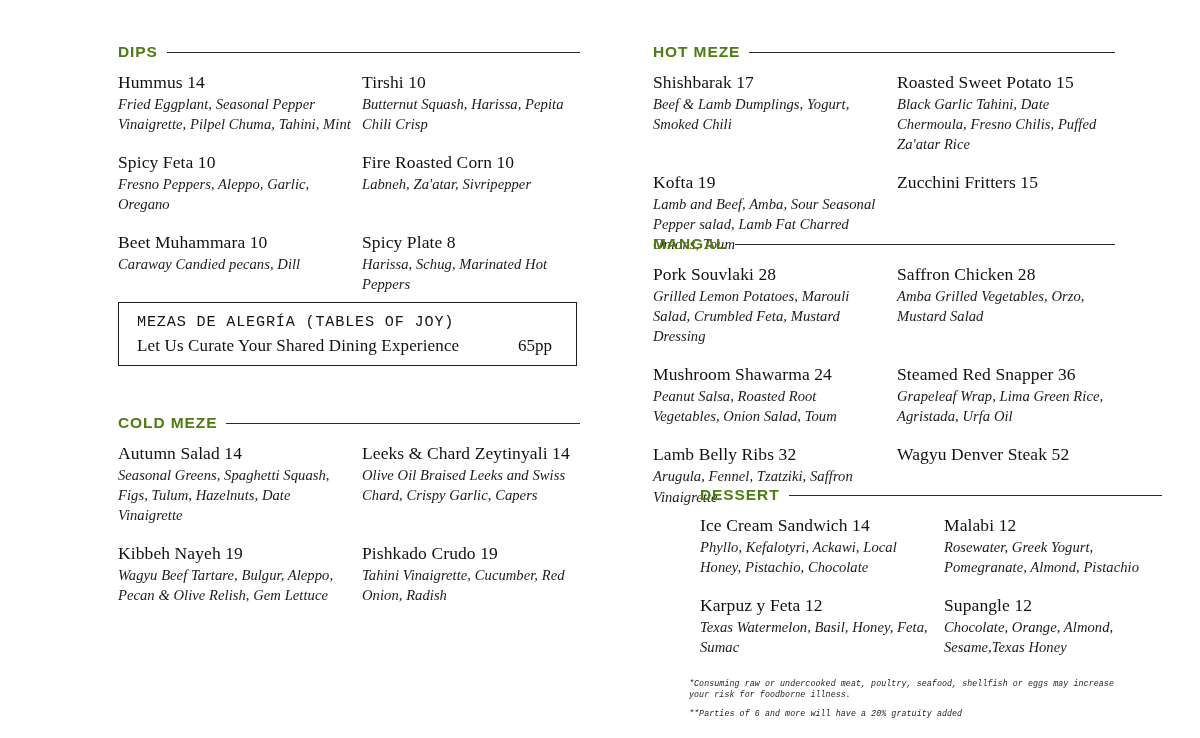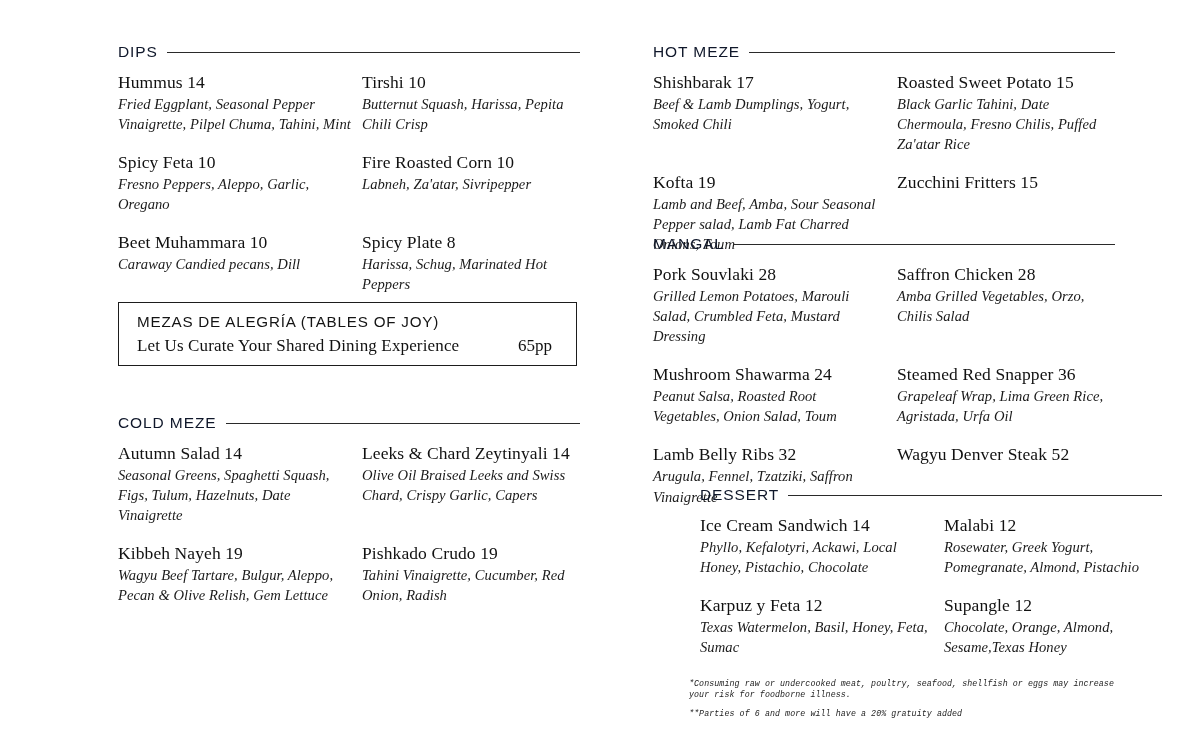--- a/index.html
+++ b/index.html
@@ -30,22 +30,22 @@
   .section-head {
     display: flex;
     align-items: center;
     gap: 9px;
     margin-bottom: 11px;
   }
   .section-title {
     font-family: "Liberation Sans", "DejaVu Sans", sans-serif;
     font-size: 15.5px;
     letter-spacing: 0.9px;
-    font-weight: 400;
-    color: #0f172a;
+    font-weight: 700;
+    color: #4d7c0f;
     white-space: nowrap;
     line-height: 1;
   }
   .section-rule {
     flex: 1 1 auto;
     height: 1px;
     background: #2a2a2a;
     margin-top: 2px;
   }
 
@@ -84,21 +84,21 @@
     position: absolute;
     left: 118px;
     top: 302px;
     width: 459px;
     height: 64px;
     border: 1.6px solid #1d1d1d;
     box-sizing: border-box;
     padding: 10px 18px 0 18px;
   }
   .feature-title {
-    font-family: Liberation Sans, sans-serif;
+    font-family: Liberation Mono, monospace;
     font-size: 15.2px;
     letter-spacing: 0.8px;
     color: #141414;
     line-height: 1.2;
     margin-bottom: 5px;
   }
   .feature-row {
     display: flex;
     align-items: baseline;
     justify-content: space-between;
@@ -238,21 +238,21 @@
       <div class="section-title">MANGAL</div>
       <div class="section-rule"></div>
     </div>
     <div class="items right-wide">
       <div class="item">
         <div class="item-name">Pork Souvlaki 28</div>
         <div class="item-desc">Grilled Lemon Potatoes, Marouli Salad, Crumbled Feta, Mustard Dressing</div>
       </div>
       <div class="item">
         <div class="item-name">Saffron Chicken 28</div>
-        <div class="item-desc">Amba Grilled Vegetables, Orzo, Chilis Salad</div>
+        <div class="item-desc">Amba Grilled Vegetables, Orzo, Mustard Salad</div>
       </div>
       <div class="item">
         <div class="item-name">Mushroom Shawarma 24</div>
         <div class="item-desc">Peanut Salsa, Roasted Root Vegetables, Onion Salad, Toum</div>
       </div>
       <div class="item">
         <div class="item-name">Steamed Red Snapper 36</div>
         <div class="item-desc">Grapeleaf Wrap, Lima Green Rice, Agristada, Urfa Oil</div>
       </div>
       <div class="item">

